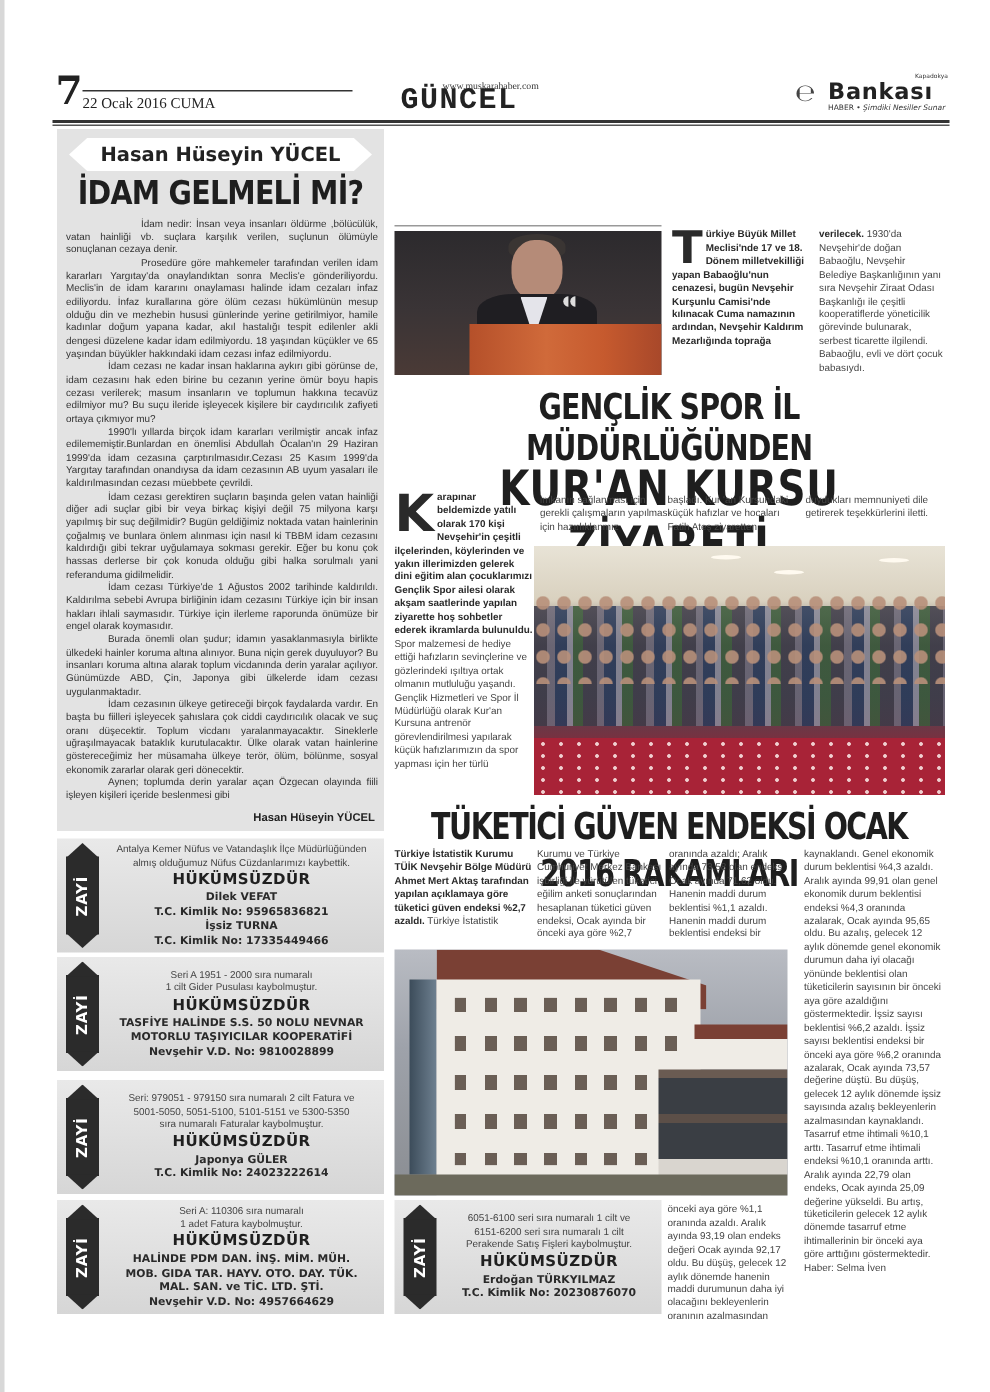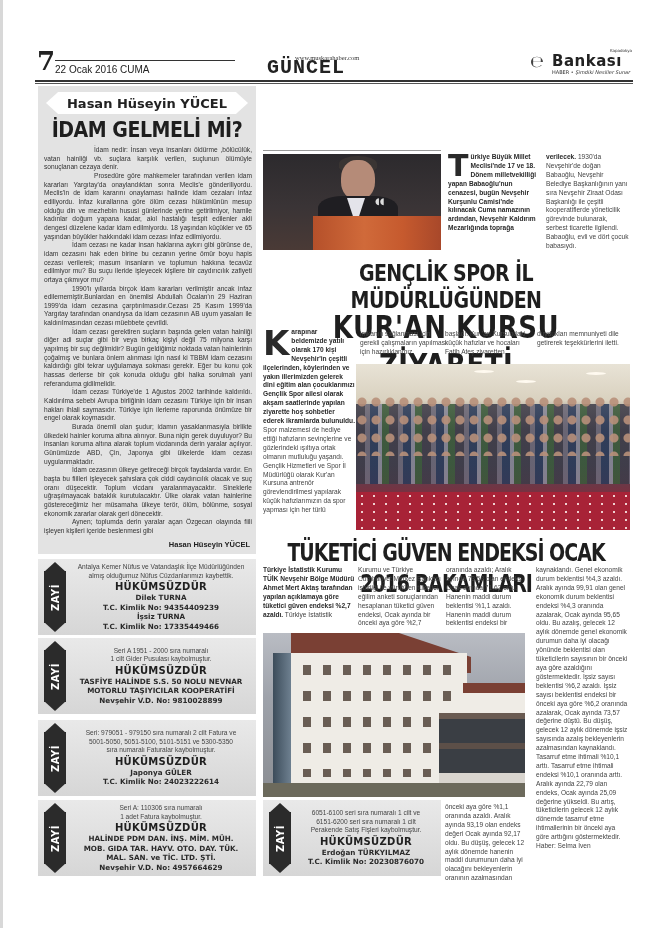--- a/index.html
+++ b/index.html
@@ -6,21 +6,21 @@
   html, body { width: 660px; height: 928px; background: #ffffff; overflow: hidden; }
   body { font-family: "DejaVu Sans", sans-serif; color: #222; position: relative; }
 
   
   .page { position: absolute; left: 0; top: 0; width: 660px; height: 928px; background: #fff; }
   .left-border { position: absolute; left: 0; top: 0; width: 3px; height: 928px; background: #d8d8d8; }
 
   
   .hdr { position: absolute; left: 35px; top: 50px; width: 598px; height: 30px; }
   .page-num { position: absolute; left: 2px; top: -4px; font-family: "DejaVu Serif", serif; font-size: 26px; font-weight: bold; color: #222; }
-  .hdr-date { position: absolute; left: 20px; top: 14px; font-family: Liberation Sans, sans-serif; font-size: 10px; color: #222; }
+  .hdr-date { position: absolute; left: 20px; top: 14px; font-family: Liberation Serif, serif; font-size: 10px; color: #222; }
   .hdr-date-line { position: absolute; left: 20px; top: 10px; width: 180px; height: 1px; background: #333; }
   .guncel { position: absolute; left: 232px; top: 6px; font-family: Liberation Mono, monospace; font-weight: bold; font-size: 20px; letter-spacing: 1px; color: #222; }
   .guncel-url { position: absolute; left: 260px; top: 4px; font-family: "Liberation Serif", serif; font-size: 6.5px; color: #333; }
   .logo { position: absolute; left: 495px; top: 0px; width: 105px; height: 28px; }
   .logo-swirl { position: absolute; left: 0; top: 2px; font-size: 16px; color: #444; }
   .logo-text { position: absolute; left: 22px; top: 2px; font-family: "DejaVu Sans", sans-serif; font-weight: bold; font-size: 15px; color: #222; letter-spacing: 0.5px; }
   .logo-small { position: absolute; left: 22px; top: 19px; font-size: 5px; color: #333; }
   .logo-top { position: absolute; left: 80px; top: -2px; font-size: 4px; color: #333; }
   .hdr-rule1 { position: absolute; left: 35px; top: 80px; width: 598px; height: 2px; background: #333; }
   .hdr-rule2 { position: absolute; left: 35px; top: 83px; width: 598px; height: 1px; background: #555; }
@@ -138,22 +138,22 @@
   </div>
 
   <div class="zayi" style="left:38px; top:559px; width:218px; height:76px;">
     <div class="zayi-tag" style="height:52px;">
         <span class="zayi-label">ZAYİ</span>
       </div>
     <div class="zayi-content">
       <div class="z-small">Antalya Kemer Nüfus ve Vatandaşlık İlçe Müdürlüğünden</div>
       <div class="z-small">almış olduğumuz Nüfus Cüzdanlarımızı kaybettik.</div>
       <div class="z-head">HÜKÜMSÜZDÜR</div>
-      <div class="z-bold">Dilek TURNA</div>
-      <div class="z-bold">T.C. Kimlik No: 94354409239</div>
+      <div class="z-bold">Dilek VEFAT</div>
+      <div class="z-bold">T.C. Kimlik No: 95965836821</div>
       <div class="z-bold">İşsiz TURNA</div>
       <div class="z-bold">T.C. Kimlik No: 17335449466</div>
     </div>
   </div>
 
   <div class="zayi" style="left:38px; top:638px; width:218px; height:76px;">
     <div class="zayi-tag" style="height:52px;">
         <span class="zayi-label">ZAYİ</span>
       </div>
     <div class="zayi-content">

